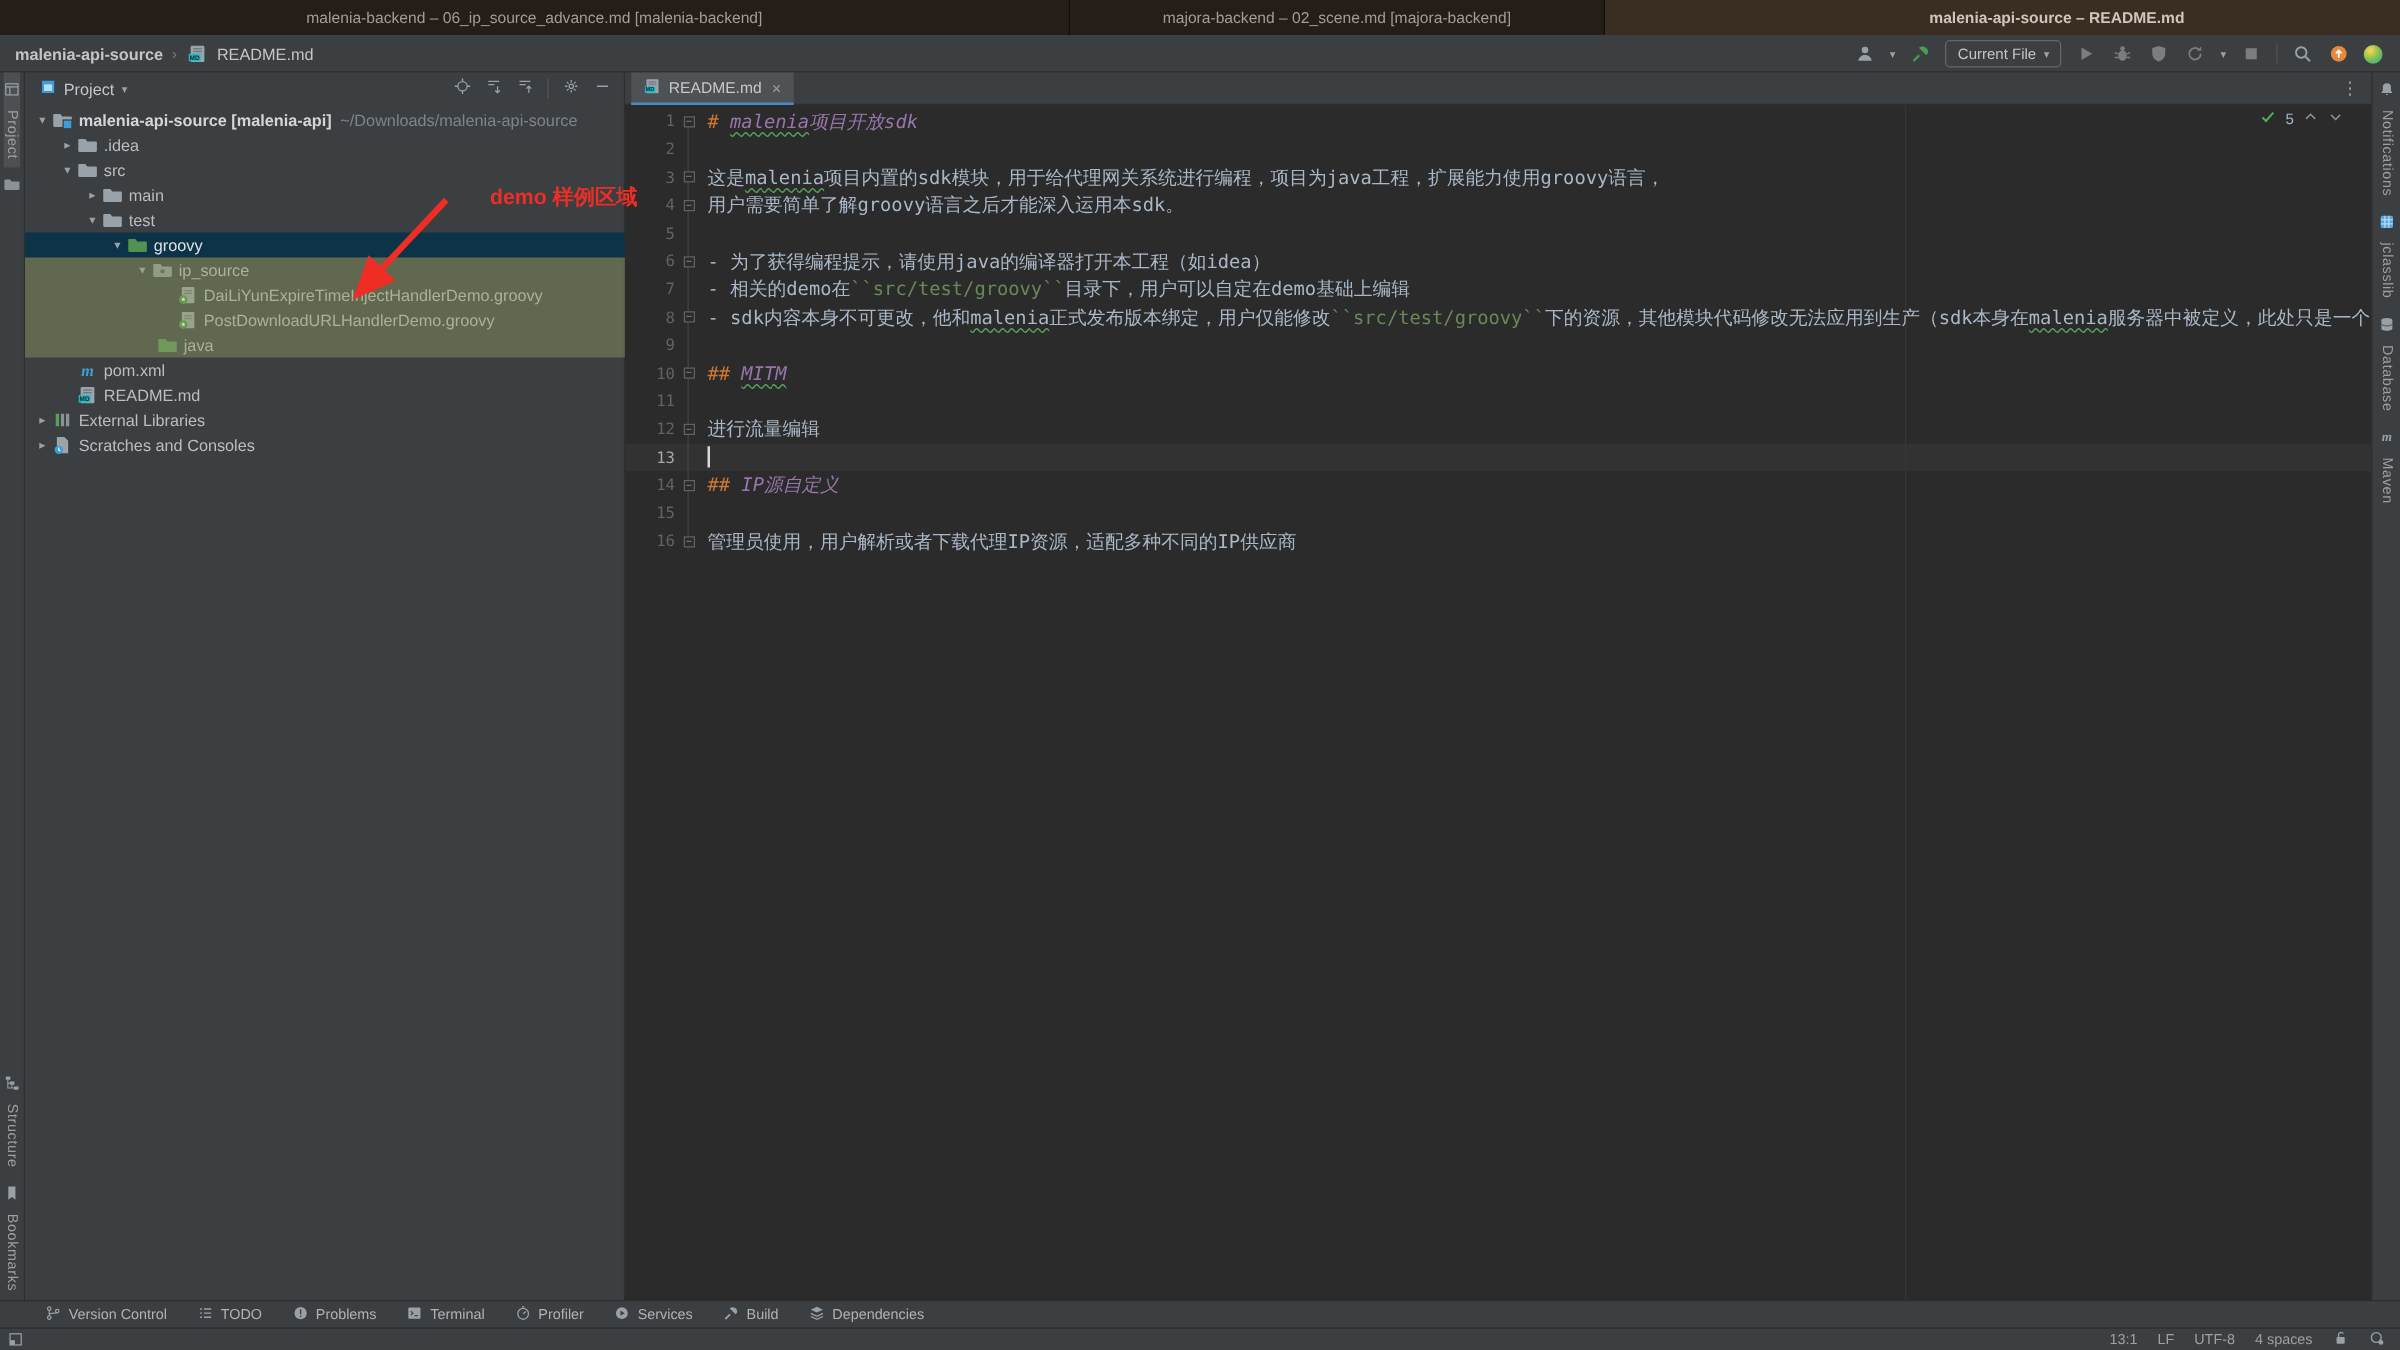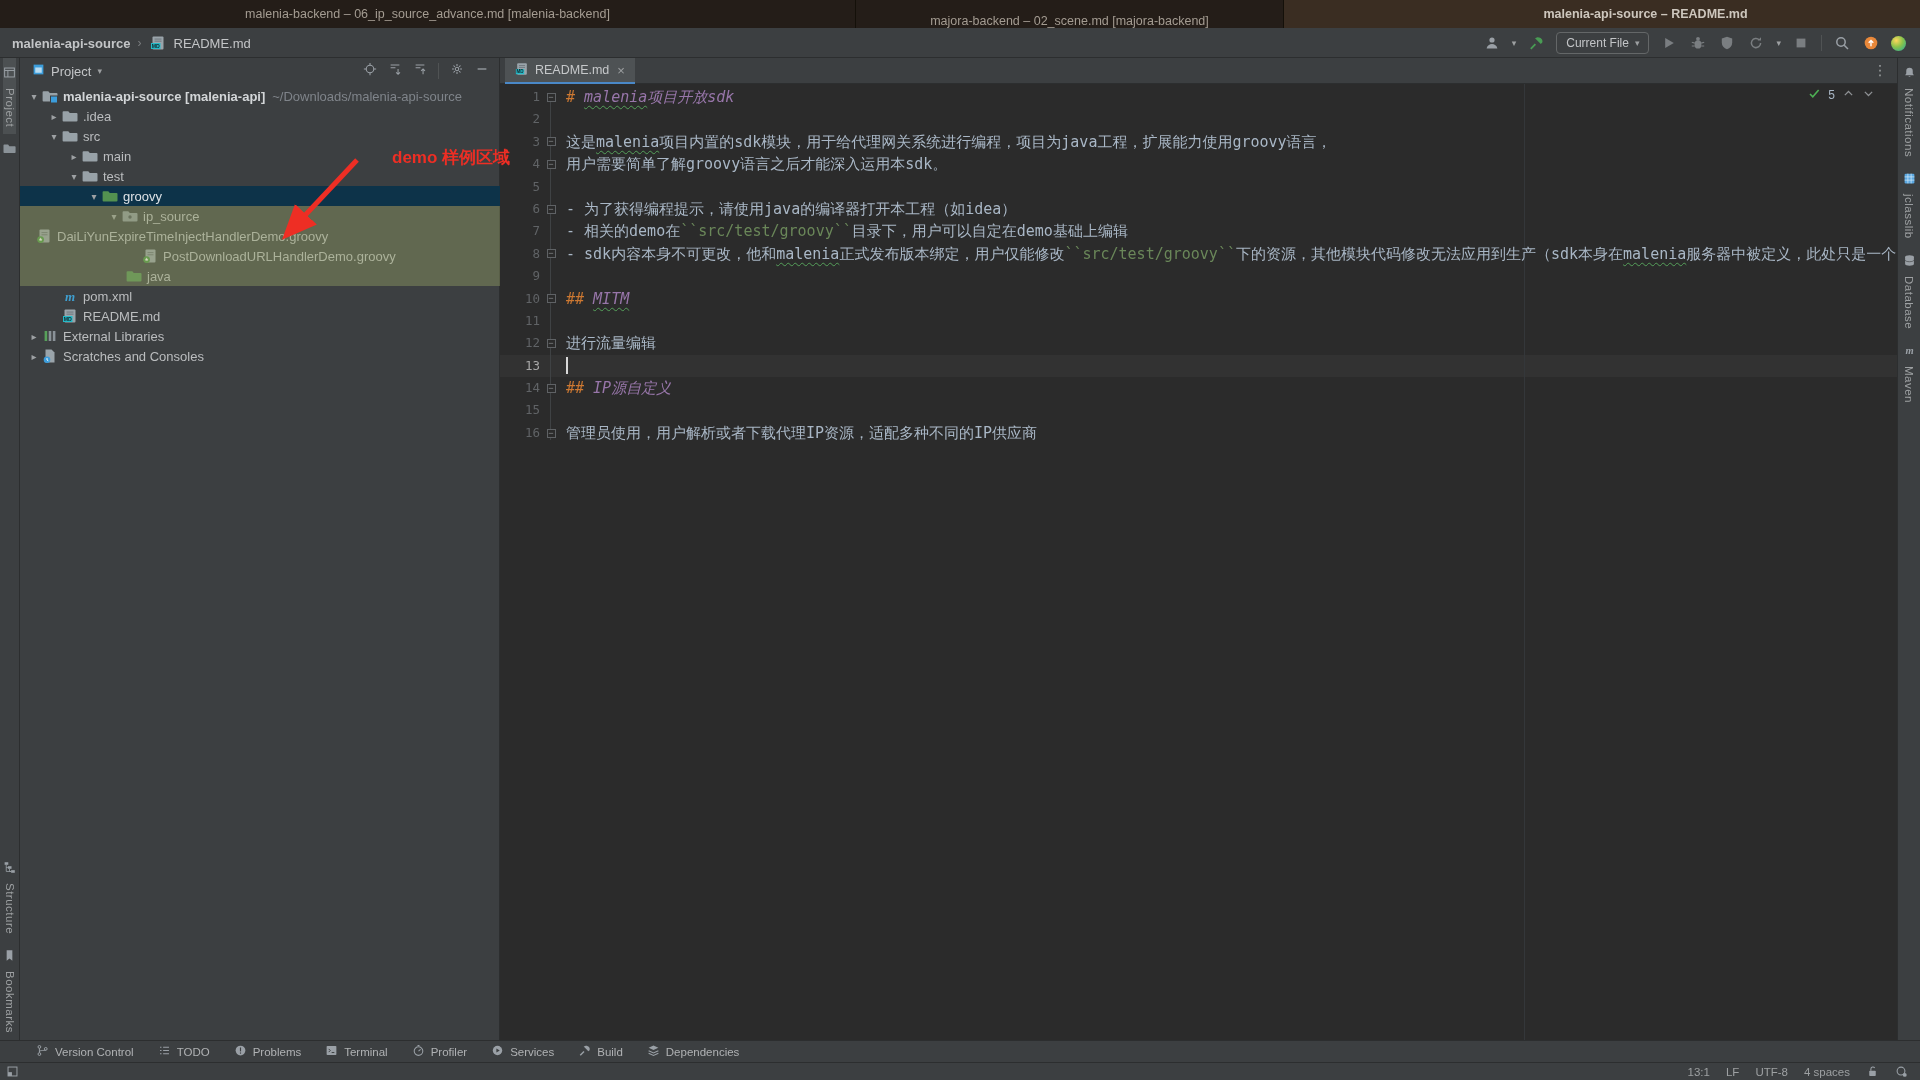--- a/index.html
+++ b/index.html
@@ -103,21 +103,21 @@
 </style>
 </head>
 <body>
 
 <div id="app">
 
   <div id="titlebar">
       <div class="wtab" style="left: 0px; width: 856px;">
         <span>malenia-backend – 06_ip_source_advance.md [malenia-backend]</span>
       </div>
-      <div class="wtab" style="left: 856px; width: 428px; align-items: flex-end;">
+      <div class="wtab" style="left: 856px; width: 428px;">
         <span>majora-backend – 02_scene.md [majora-backend]</span>
       </div>
       <div class="wtab active" style="left: 1284px; width: 724px; font-weight: bold;">
         <span>malenia-api-source – README.md</span>
       </div>
     </div>
 
   <div id="toolbar">
     <div id="breadcrumb">
       <span class="bc-root">malenia-api-source</span>
@@ -320,21 +320,21 @@
         <div class="trow" style="top: 120px; padding-left: 86px;">
           <span class="chev">▾</span>
           <span class="ticon">
             <svg viewBox="0 0 16 16" xmlns="http://www.w3.org/2000/svg">
               <path d="M1.5 3.2h4.8l1.5 1.9h6.8c.5 0 .9.4.9.9v6.6c0 .5-.4.9-.9.9H1.5c-.5 0-.9-.4-.9-.9V4.1c0-.5.4-.9.9-.9z" fill="#8d969c"></path>
               <circle cx="8" cy="9" r="1.7" fill="#4b5256"></circle>
             </svg>
           </span>
           <span class="tlabel">ip_source</span>
         </div>
-        <div class="trow" style="top: 140px; ">
+        <div class="trow" style="top: 140px; padding-left: 106px;">
           <span class="chev"></span>
           <span class="ticon">
             <svg viewBox="0 0 16 16" xmlns="http://www.w3.org/2000/svg">
               <rect x="3.5" y="1.5" width="10" height="13" rx="1" fill="#99a2a9"></rect>
               <rect x="5.5" y="4" width="6" height="1.1" fill="#6f777c"></rect>
               <rect x="5.5" y="6.2" width="6" height="1.1" fill="#6f777c"></rect>
               <circle cx="4.6" cy="11.6" r="3.4" fill="#48953f"></circle>
               <path d="M4.6 9.6l.55 1.15 1.25.18-.9.88.2 1.25-1.1-.58-1.1.58.2-1.25-.9-.88 1.25-.18z" fill="#fff"></path>
             </svg>
           </span>

